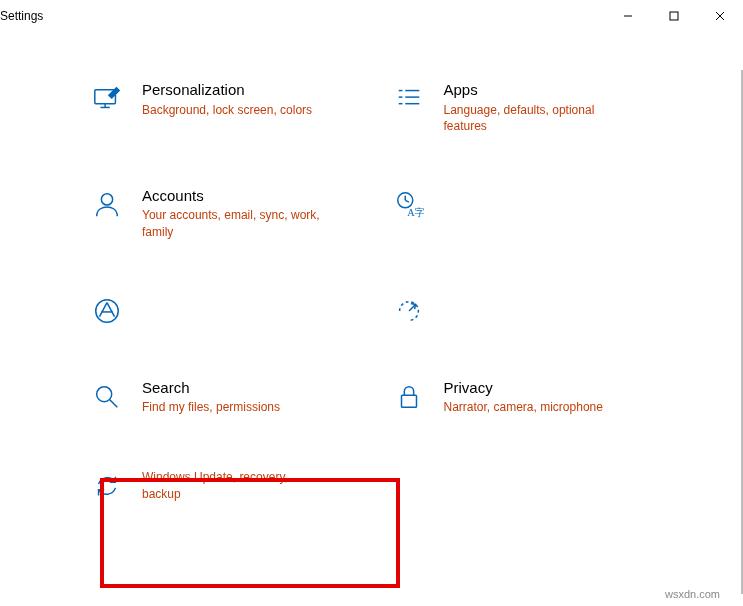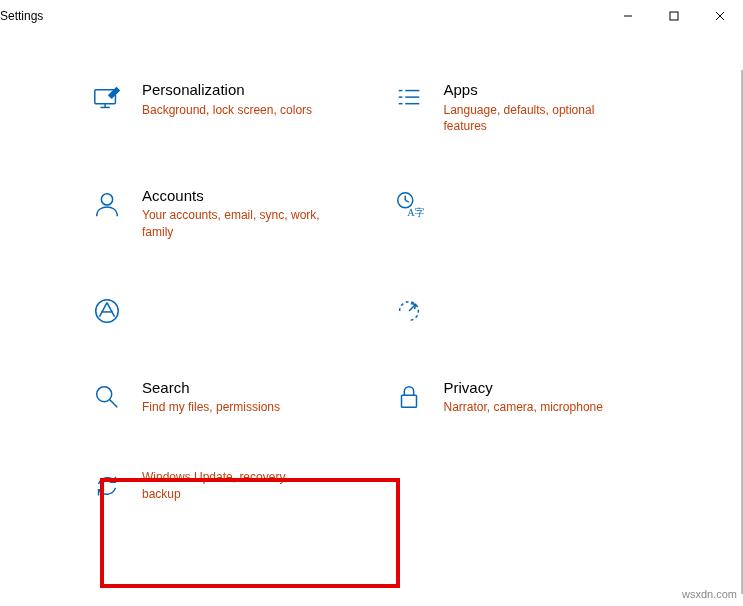--- a/index.html
+++ b/index.html
@@ -69,21 +69,21 @@
     pointer-events: none;
   }
   .scroll-edge {
     position: absolute;
     right: 0; top: 70px; bottom: 12px;
     width: 2px;
     background: #bcbcbc;
   }
   .watermark {
     position: absolute;
-    right: 6px;
+    right: 23px;
     bottom: 6px;
     font-size: 11px;
     color: #8a8a8a;
   }
 </style>
 </head>
 <body>
 
 <div class="titlebar">
   <span>Settings</span>

